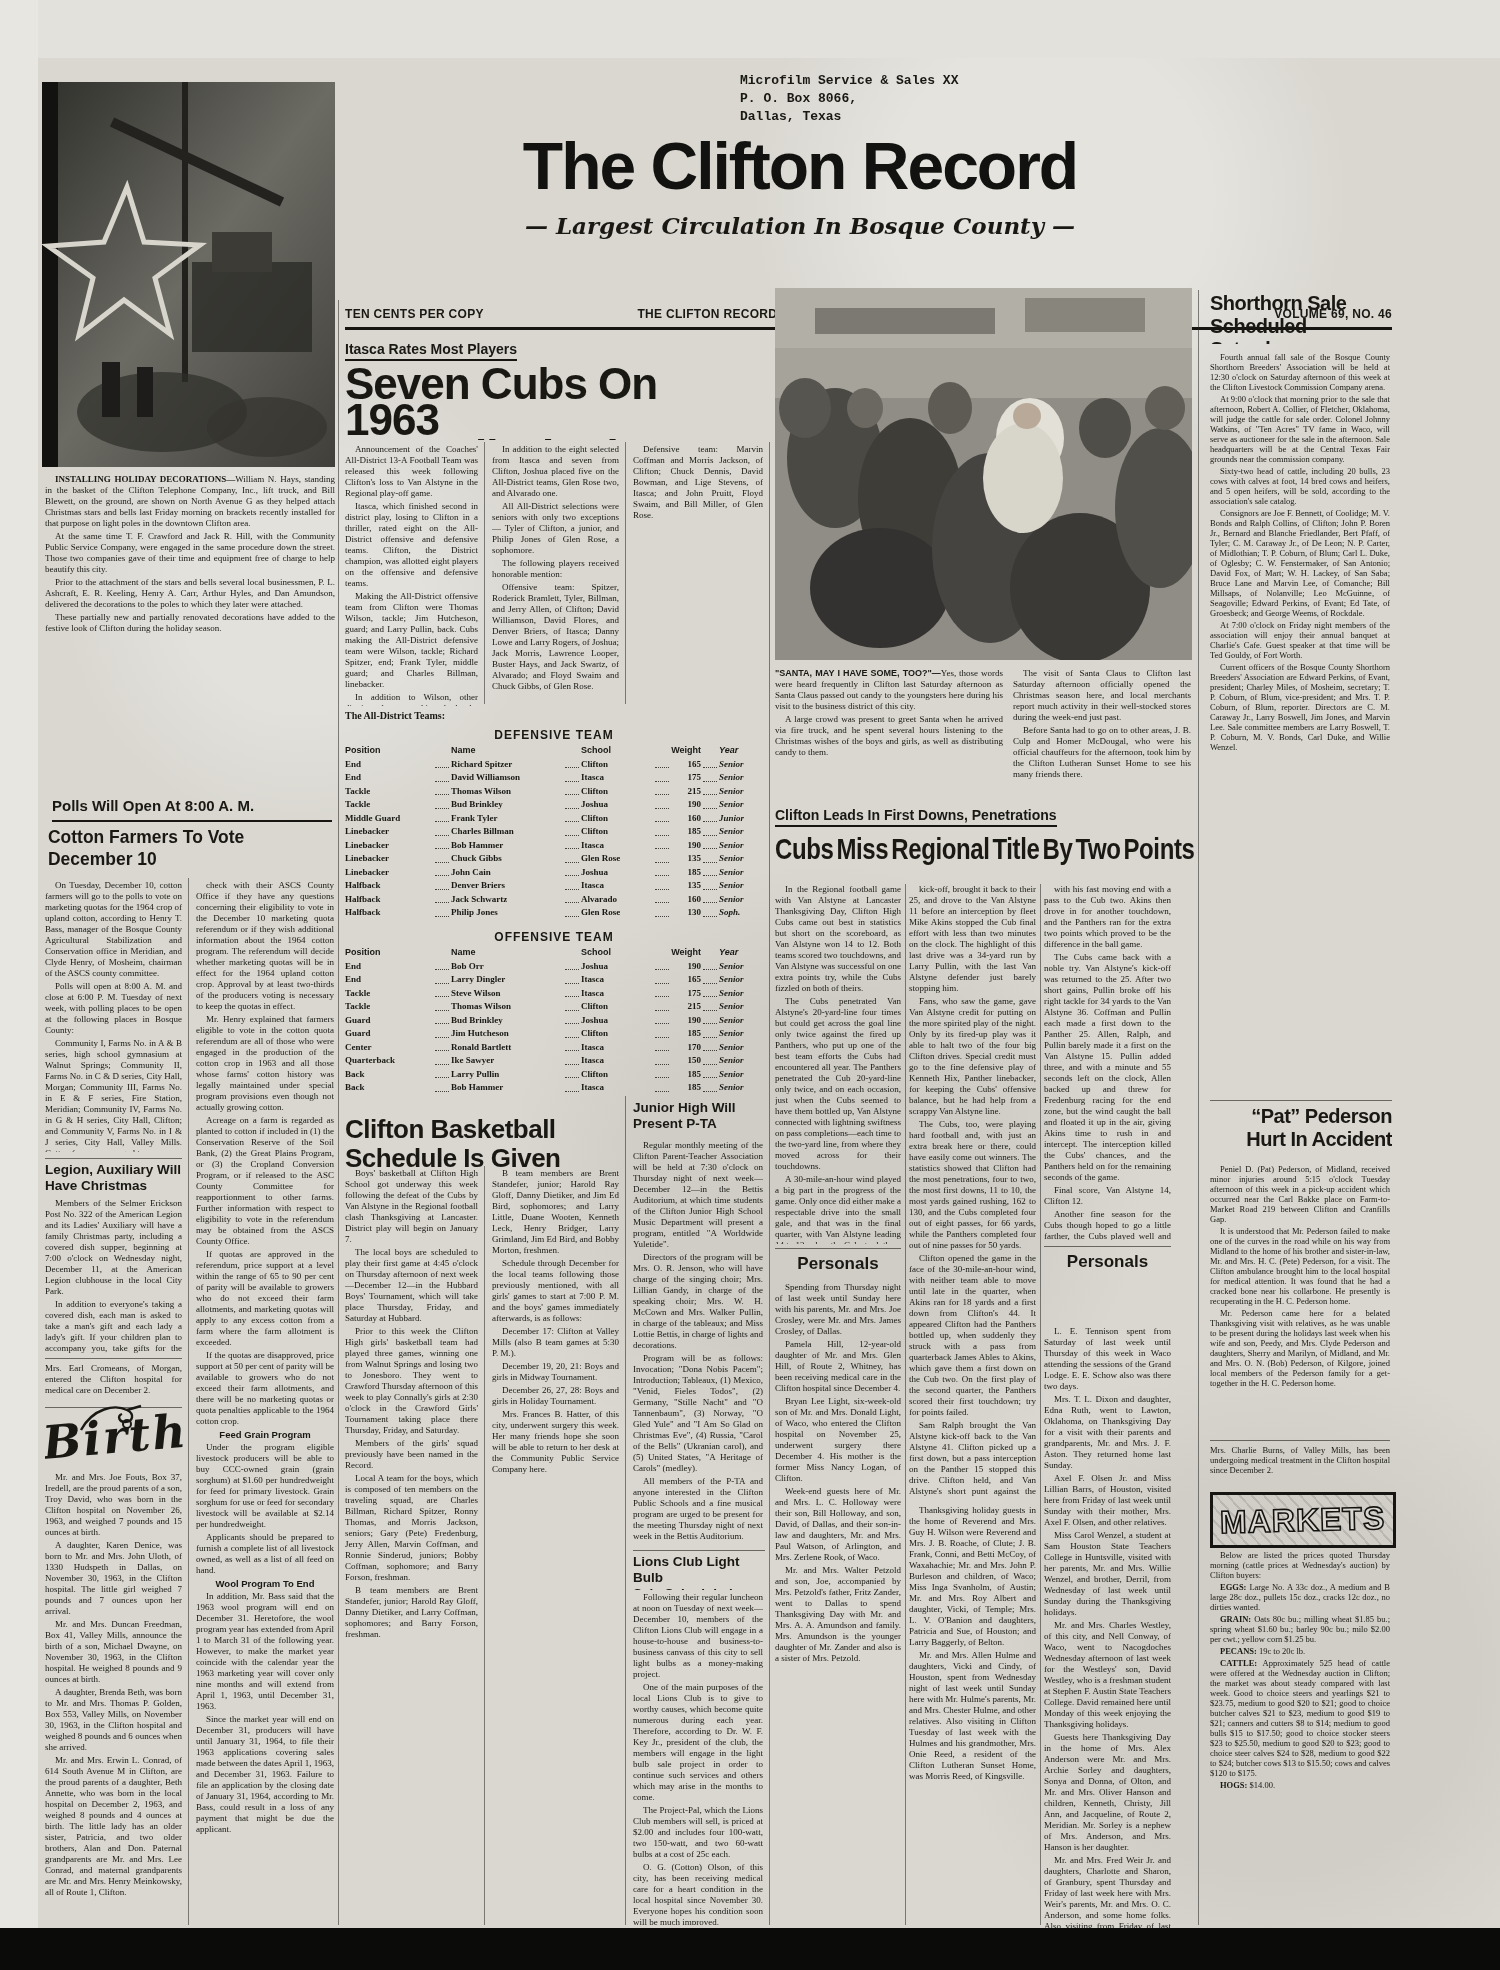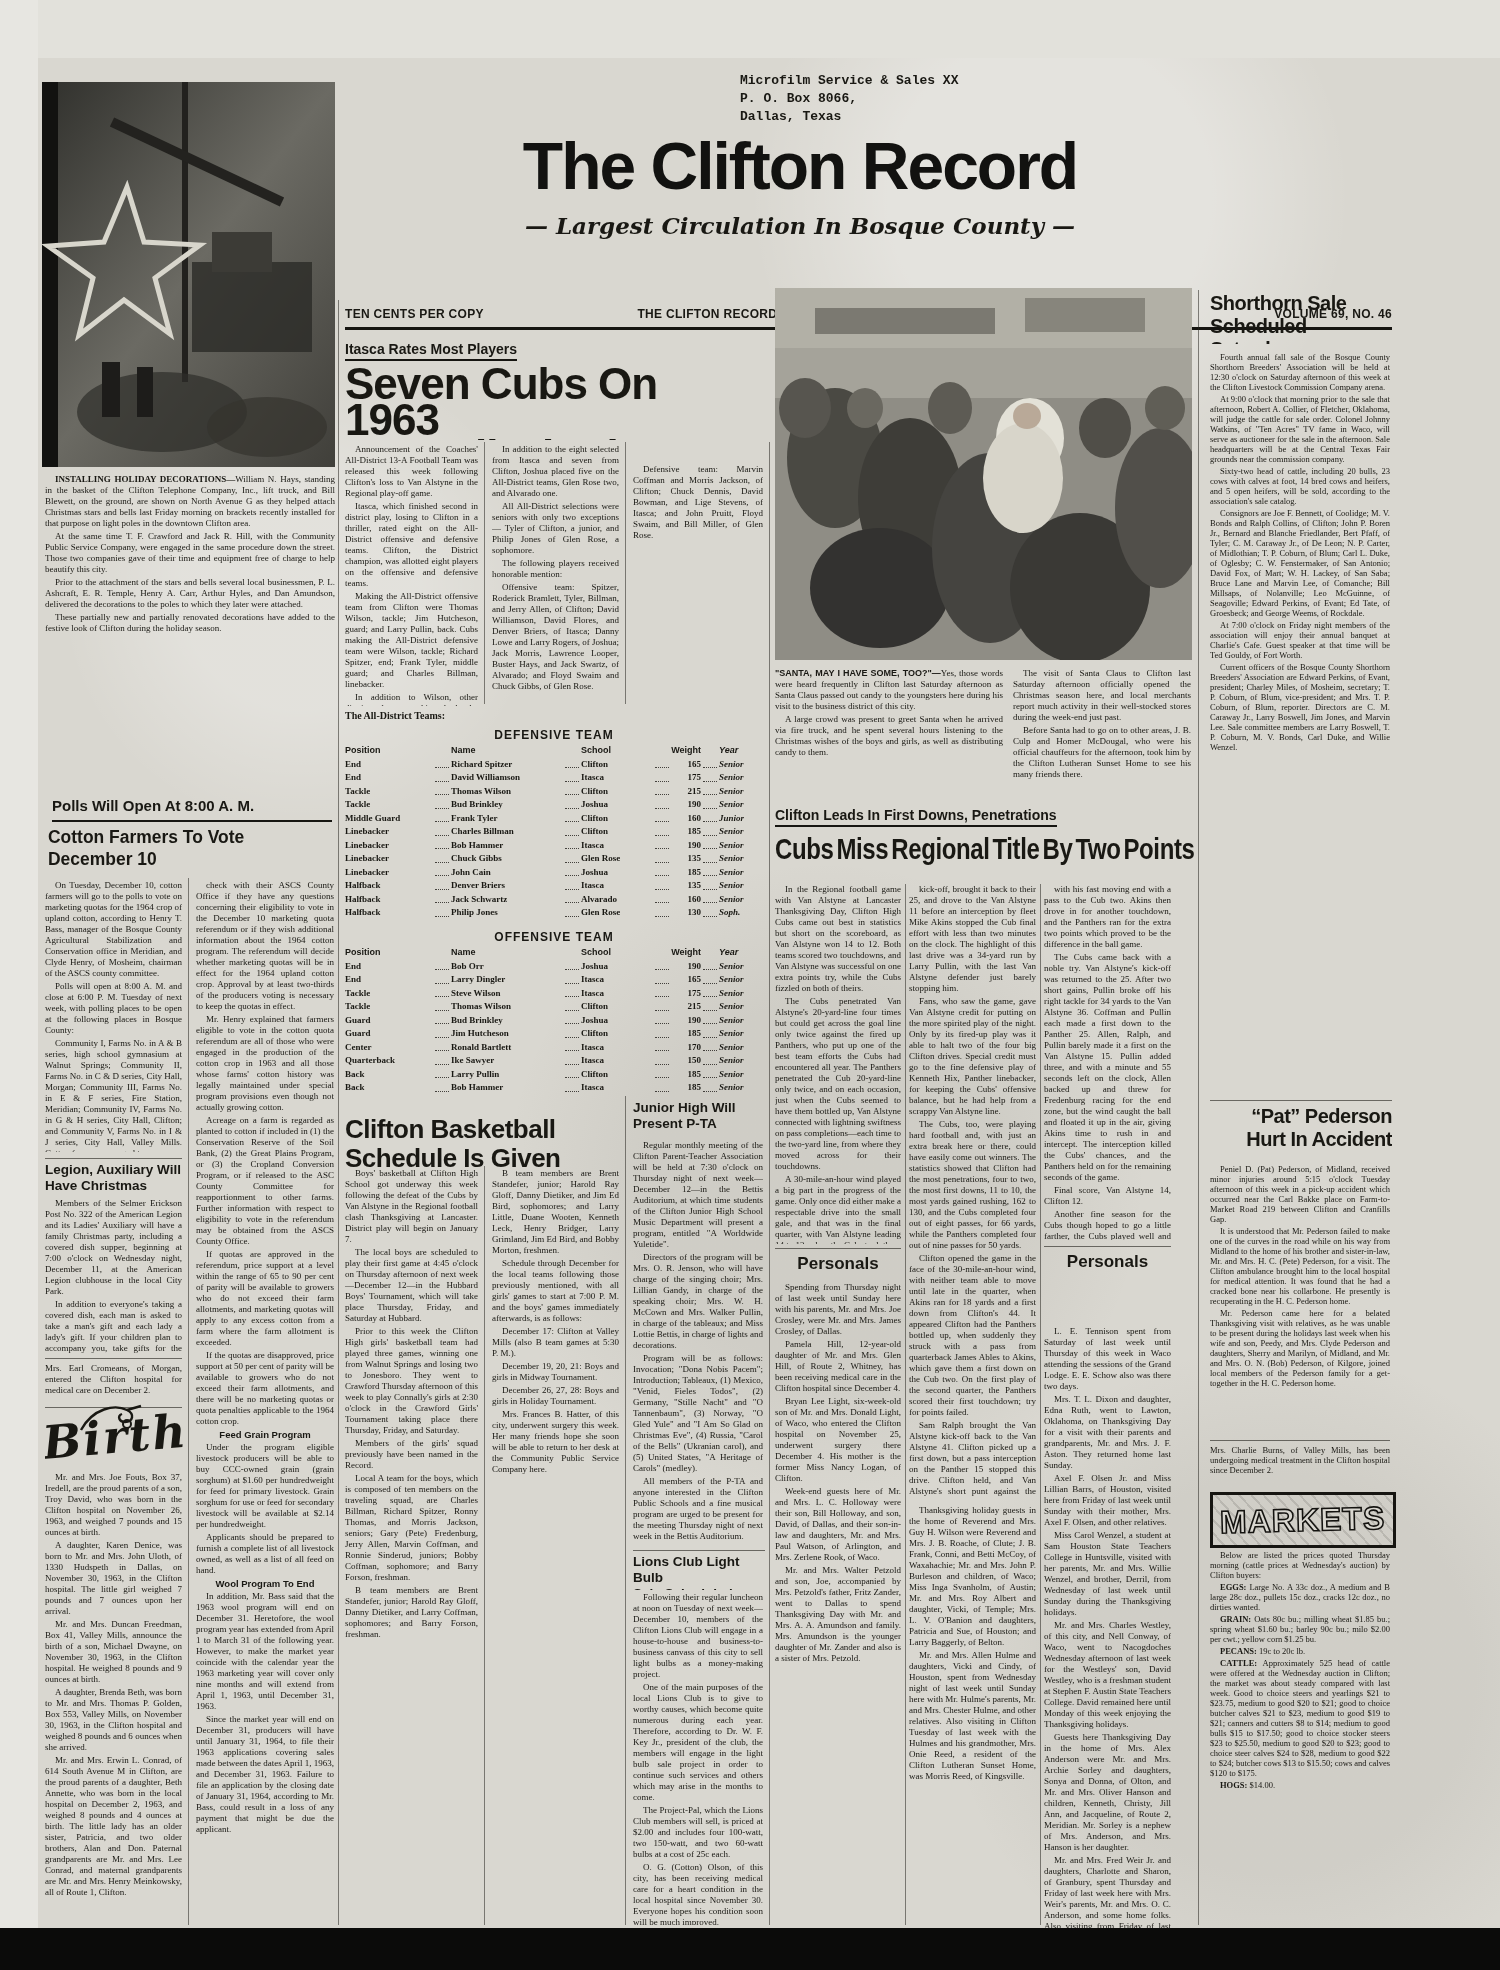--- a/index.html
+++ b/index.html
@@ -114,21 +114,21 @@
       <ellipse cx="120" cy="330" rx="85" ry="40" fill="#2e2d29" opacity=".7"></ellipse>
       <ellipse cx="225" cy="345" rx="60" ry="30" fill="#34332e" opacity=".7"></ellipse>
       <rect x="60" y="280" width="18" height="55" fill="#1d1c1a"></rect>
       <rect x="95" y="285" width="16" height="50" fill="#1d1c1a"></rect>
     </svg>
   </div>
   <div class="blk body-txt just" style="left:45px;top:474px;width:290px;height:318px;">
     <p class="para" style="text-indent:10px;"><span class="cap-lead">INSTALLING HOLIDAY DECORATIONS—</span><span>William N. Hays, standing in the basket of the Clifton Telephone Company, Inc., lift truck, and Bill Blewett, on the ground, are shown on North Avenue G as they helped attach Christmas stars and bells last Friday morning on brackets recently installed for that purpose on light poles in the downtown Clifton area.</span></p>
     <div>
         <p class="para">At the same time T. F. Crawford and Jack R. Hill, with the Community Public Service Company, were engaged in the same procedure down the street. Those two companies gave of their time and equipment free of charge to help beautify this city.</p>
-        <p class="para">Prior to the attachment of the stars and bells several local businessmen, P. L. Ashcraft, E. R. Temple, Henry A. Carr, Arthur Hyles, and Dan Amundson, delivered the decorations to the poles to which they later were attached.</p>
+        <p class="para">Prior to the attachment of the stars and bells several local businessmen, P. L. Ashcraft, E. R. Keeling, Henry A. Carr, Arthur Hyles, and Dan Amundson, delivered the decorations to the poles to which they later were attached.</p>
         <p class="para">These partially new and partially renovated decorations have added to the festive look of Clifton during the holiday season.</p>
       </div>
   </div>
 
   <div class="blk head-tiny" style="left:52px;top:798px;width:280px;height:22px;font-size:15px;border-bottom:2px solid #161511;">Polls Will Open At 8:00 A. M.</div>
   <div class="blk headline-cotton" style="left:48px;top:826px;width:288px;height:48px;">
     <div>Cotton Farmers To Vote December 10</div>
     <div>On Marketing Quotas For 1964 Crop</div>
   </div>
   <div class="blk body-txt just" style="left:45px;top:880px;width:137px;height:272px;">
@@ -194,21 +194,21 @@
       <p class="para">Itasca, which finished second in district play, losing to Clifton in a thriller, rated eight on the All-District offensive and defensive teams. Clifton, the District champion, was allotted eight players on the offensive and defensive teams.</p>
       <p class="para">Making the All-District offensive team from Clifton were Thomas Wilson, tackle; Jim Hutcheson, guard; and Larry Pullin, back. Cubs making the All-District defensive team were Wilson, tackle; Richard Spitzer, end; Frank Tyler, middle guard; and Charles Billman, linebacker.</p>
       <p class="para">In addition to Wilson, other district players making both the offensive and defensive teams were Bob Hammer, Itasca back and linebacker; John Crain, Joshua back and linebacker; and Bud Brenkley, Joshua lineman.</p>
     </div>
   <div class="blk body-txt just" style="left:492px;top:444px;width:127px;height:262px;">
       <p class="para">In addition to the eight selected from Itasca and seven from Clifton, Joshua placed five on the All-District teams, Glen Rose two, and Alvarado one.</p>
       <p class="para">All All-District selections were seniors with only two exceptions — Tyler of Clifton, a junior, and Philip Jones of Glen Rose, a sophomore.</p>
       <p class="para">The following players received honorable mention:</p>
       <p class="para">Offensive team: Spitzer, Roderick Bramlett, Tyler, Billman, and Jerry Allen, of Clifton; David Williamson, David Flores, and Denver Briers, of Itasca; Danny Lowe and Larry Rogers, of Joshua; Jack Morris, Lawrence Looper, Buster Hays, and Jack Swartz, of Alvarado; and Floyd Swaim and Chuck Gibbs, of Glen Rose.</p>
     </div>
-  <div class="blk body-txt just" style="left:633px;top:444px;width:130px;height:262px;margin-top:20px;">
+  <div class="blk body-txt just" style="left:633px;top:444px;width:130px;height:262px;">
       <p class="para">Defensive team: Marvin Coffman and Morris Jackson, of Clifton; Chuck Dennis, David Bowman, and Lige Stevens, of Itasca; and John Pruitt, Floyd Swaim, and Bill Miller, of Glen Rose.</p>
     </div>
 
   <div class="blk tbl-label" style="left:345px;top:710px;width:220px;">The All-District Teams:</div>
   <div class="blk" style="left:345px;top:726px;width:418px;height:198px;">
     <div class="tbl-title">DEFENSIVE TEAM</div>
     <div class="trow thead">
       <span class="tc tc0">Position</span>
         <span class="leader"></span>
       <span class="tc tc1">Name</span>

